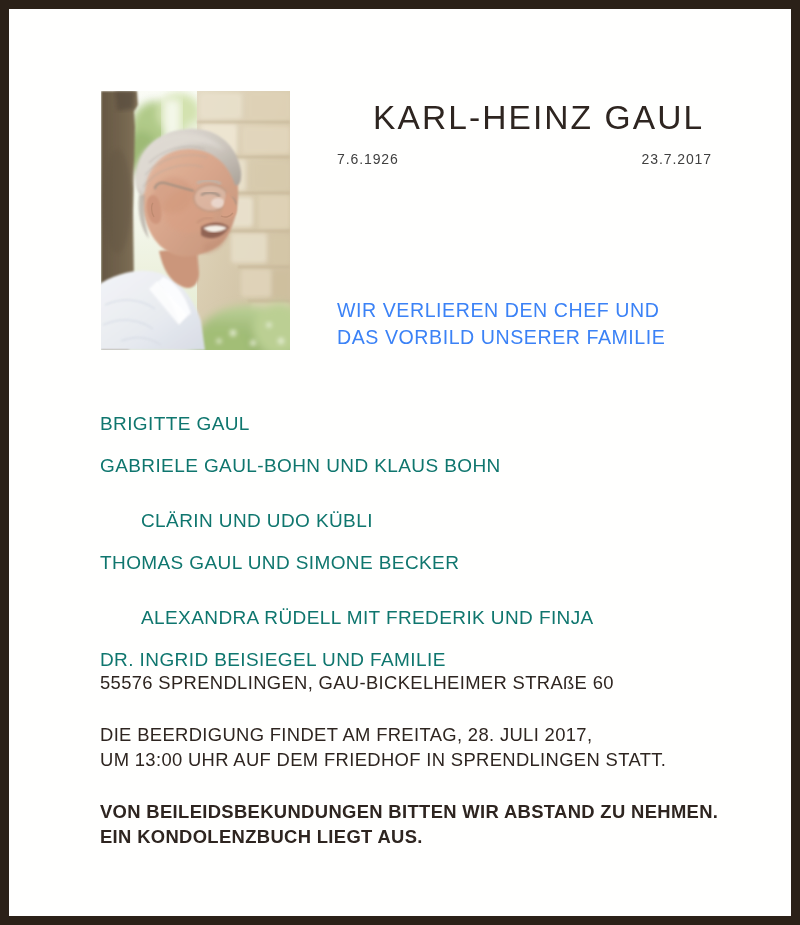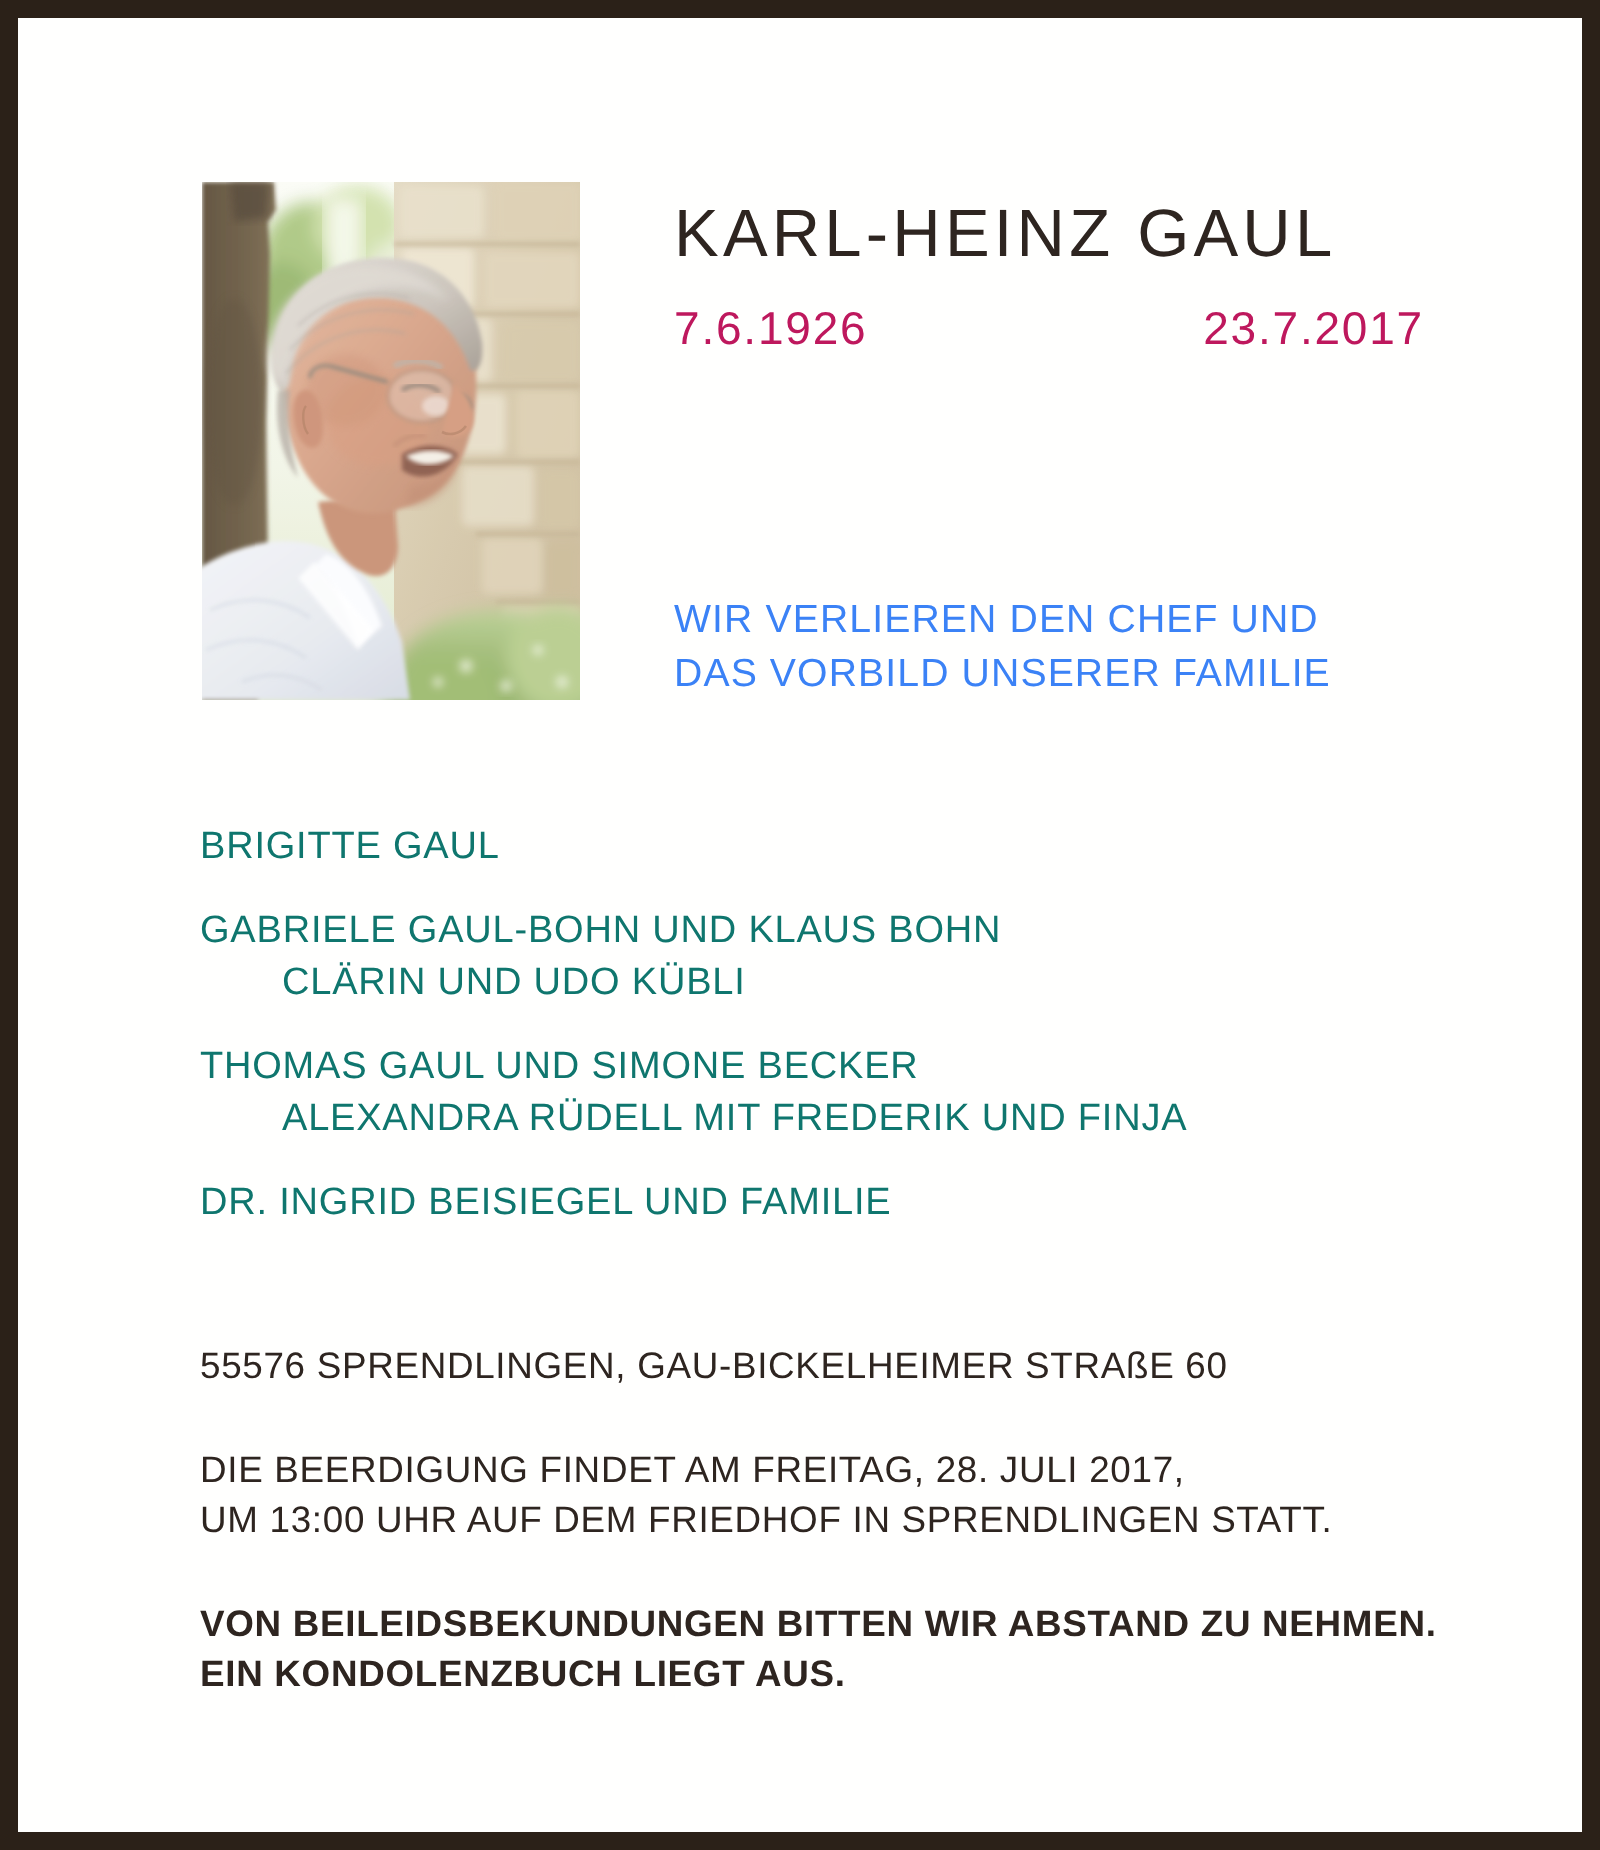--- a/index.html
+++ b/index.html
@@ -55,28 +55,29 @@
     top: 92px;
     width: 375px;
   }
   .deceased-name {
     font-size: 33.5px;
     letter-spacing: 2.1px;
     color: #2e2520;
     white-space: nowrap;
     line-height: 1.02;
     font-weight: 400;
+    margin-left: 36px;
   }
   .life-dates {
     display: flex;
     justify-content: space-between;
     margin-top: 16px;
-    font-size: 23px;
+    font-size: 14px;
     letter-spacing: 0.9px;
-    color: #be185d;
+    color: #404040;
   }
 
   
   .tribute-block {
     position: absolute;
     left: 328px;
     top: 288px;
     width: 400px;
   }
   .tribute-line {
@@ -100,20 +101,21 @@
   .mourner-group:last-child { margin-bottom: 0; }
   .mourner-line {
     font-size: 19px;
     letter-spacing: 0.4px;
     color: #0f766e;
     line-height: 26px;
     white-space: nowrap;
   }
   .mourner-line.indented {
     padding-left: 41px;
+    margin-top: 29px;
   }
 
   
   .details-block {
     position: absolute;
     left: 91px;
     top: 641px;
     width: 640px;
   }
   .detail-group { margin-bottom: 26px; margin-top: 20px; }

